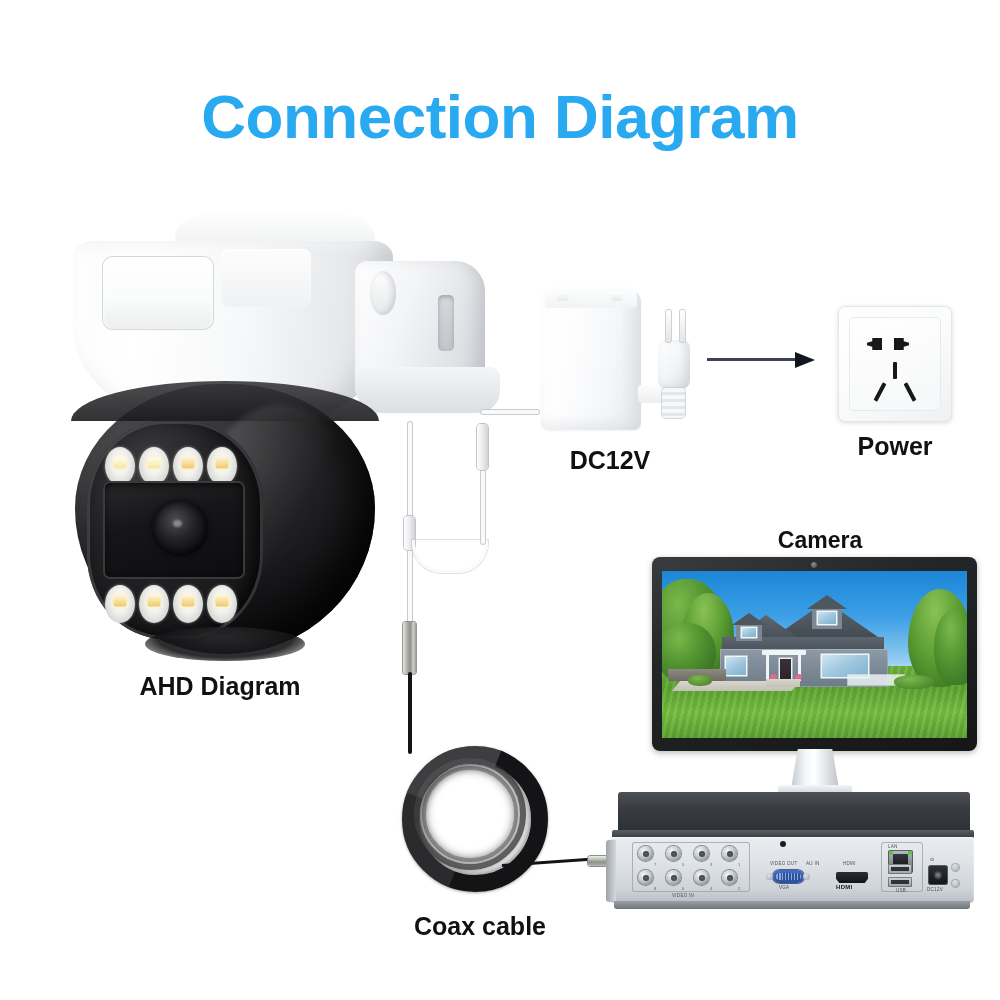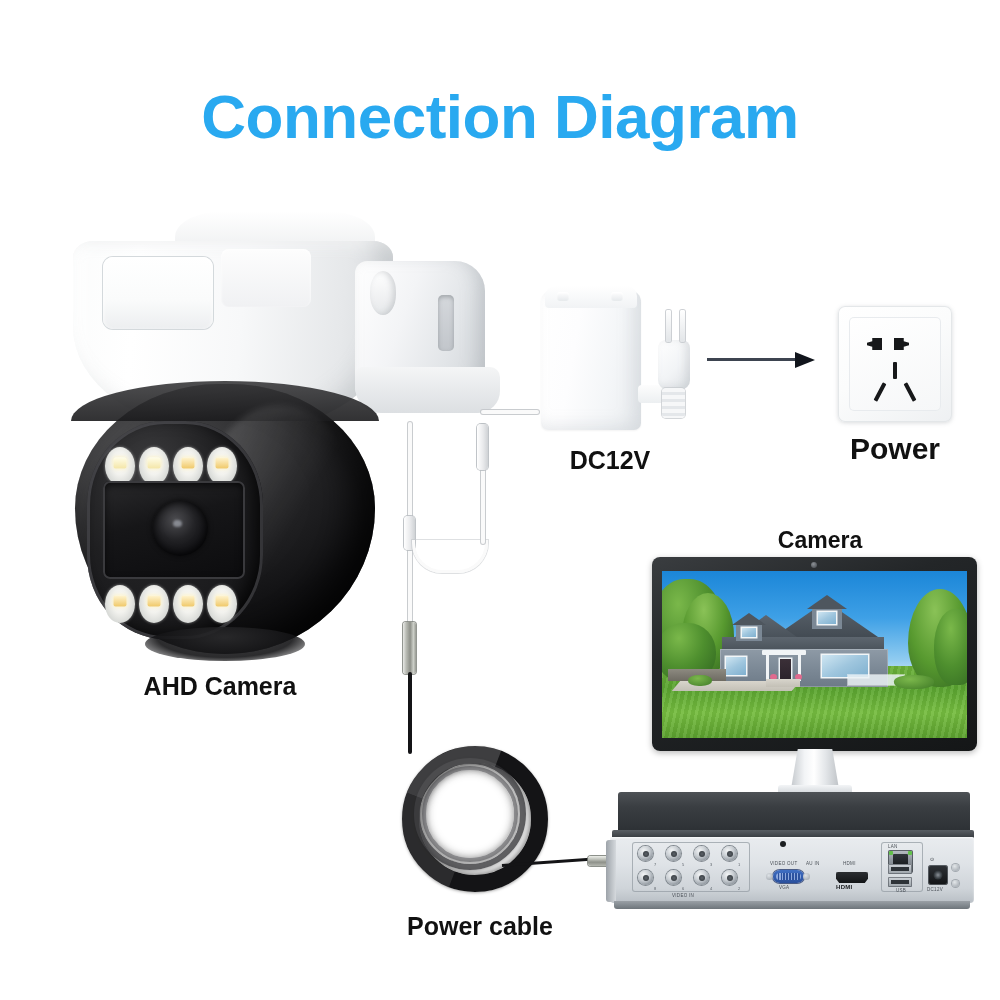--- a/index.html
+++ b/index.html
@@ -420,21 +420,21 @@
     <div class="led-row" style="left:50px;top:376px;">
       <div class="led warm"></div>
       <div class="led warm"></div>
       <div class="led warm"></div>
       <div class="led warm"></div>
     </div>
 
     <div class="abs cam-base"></div>
   </div>
 
-  <div class="abs lbl" style="left:70px;top:648px;width:300px;font-size:25px;">AHD Camera</div>
+  <div class="abs lbl" style="left:70px;top:648px;width:300px;font-size:25px;">AHD Diagram</div>
 
   <div class="abs wire wire-v" style="left:408px;top:398px;height:250px;"></div>
 
   <div class="abs conn-white" style="left:404px;top:492px;height:34px;"></div>
 
   <div class="abs" style="left:412px;top:516px;width:70px;height:30px;
         border:3px solid #fafafa;border-top:none;border-radius:0 0 30px 30px;
         box-shadow:0 0 0 1px rgba(195,198,202,.55);"></div>
 
   <div class="abs wire wire-v" style="left:481px;top:400px;height:120px;"></div>
@@ -469,21 +469,21 @@
     <div class="abs out-plate"></div>
     <div class="abs out-inner"></div>
     <div class="slot-flat l" style="left:29px;top:32px;"></div>
     <div class="slot-flat r" style="left:56px;top:32px;"></div>
     <div class="slot-vert" style="left:55px;top:56px;"></div>
     <div class="slot-ang" style="left:40px;top:76px;transform:rotate(28deg);"></div>
     <div class="slot-ang" style="left:70px;top:76px;transform:rotate(-28deg);"></div>
     <div class="out-brand" style="top:99px;"></div>
   </div>
 
-  <div class="abs lbl" style="left:795px;top:408px;width:200px;font-size:30px;">Power</div>
+  <div class="abs lbl" style="left:795px;top:408px;width:200px;font-size:25px;">Power</div>
 
   <div class="abs lbl" style="left:720px;top:503px;width:200px;font-size:23px;">Camera</div>
 
   <div class="abs" id="monitor">
     <div class="abs mon-bezel"></div>
     <div class="abs mon-cam"></div>
 
     <div class="abs mon-screen">
       <div class="sky"></div>
       <div class="lawn"></div>
@@ -532,21 +532,21 @@
     <div class="coil-ring" style="left:4px;top:4px;width:112px;height:112px;"></div>
     <div class="coil-ring r2" style="left:16px;top:16px;width:100px;height:100px;"></div>
     <div class="coil-ring r3" style="left:24px;top:24px;width:88px;height:88px;"></div>
     <div class="coil-gloss" style="left:4px;top:4px;width:112px;height:112px;"></div>
 
     <div class="abs" style="left:104px;top:122px;width:92px;height:3px;background:#141416;transform:rotate(-4deg);transform-origin:left center;"></div>
     <div class="abs bnc-plug" style="left:190px;top:114px;width:40px;"></div>
     <div class="abs bnc-plug-tip" style="left:228px;top:116px;width:16px;"></div>
   </div>
 
-  <div class="abs lbl" style="left:360px;top:888px;width:240px;font-size:25px;">Power cable</div>
+  <div class="abs lbl" style="left:360px;top:888px;width:240px;font-size:25px;">Coax cable</div>
 
   <div class="abs" id="dvr">
     <div class="abs dvr-top"></div>
     <div class="abs dvr-top-edge"></div>
     <div class="abs dvr-face"></div>
     <div class="abs dvr-leftedge"></div>
     <div class="abs dvr-foot"></div>
 
     <div class="panel-group" style="left:32px;top:50px;width:118px;height:50px;"></div>
     <div class="bnc" style="left:38px;top:54px;"></div>

